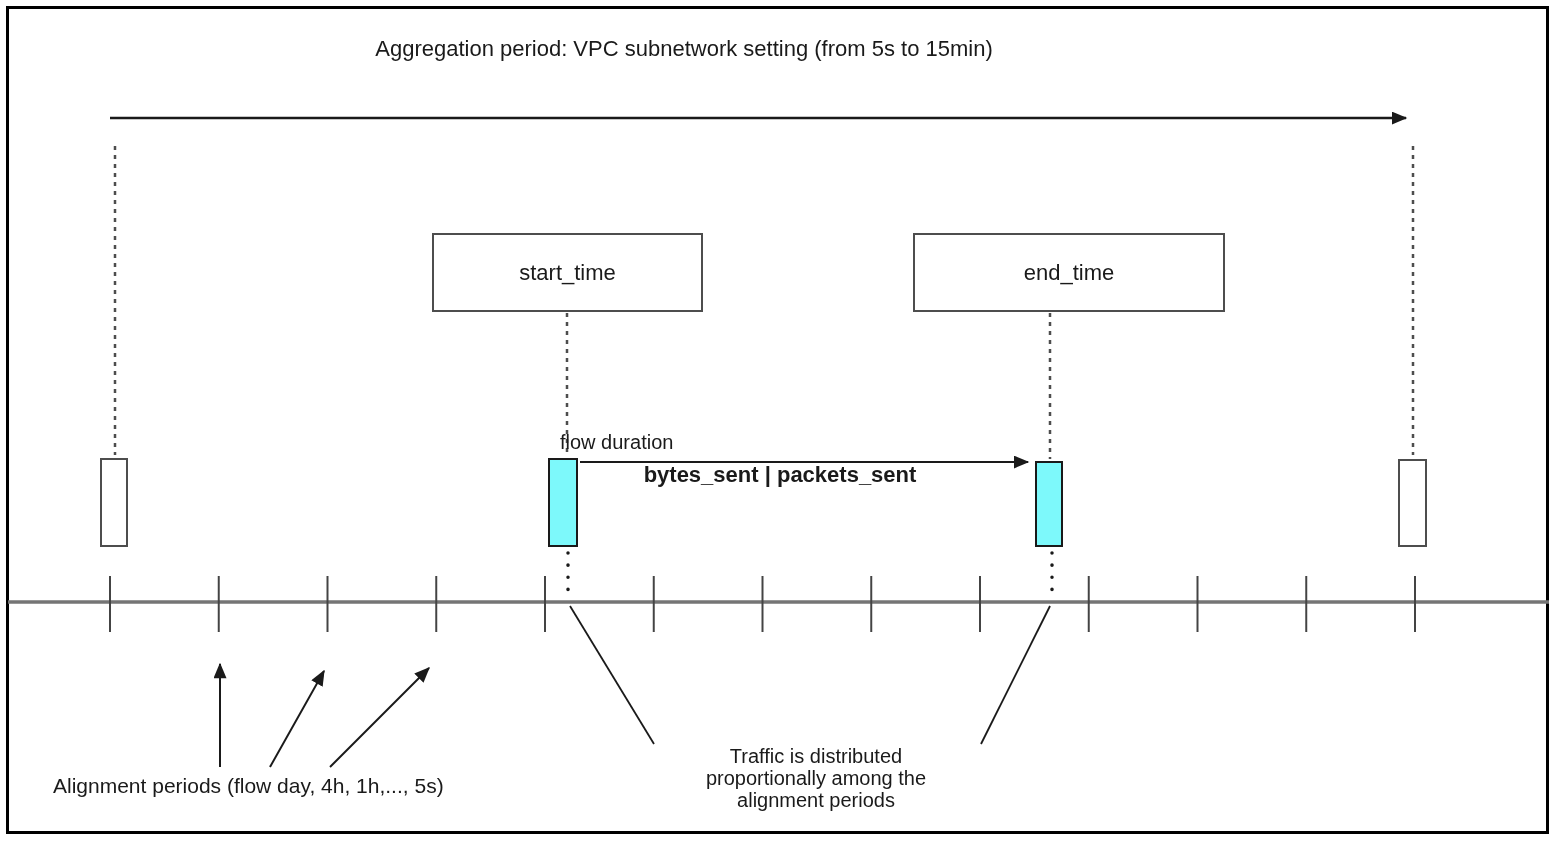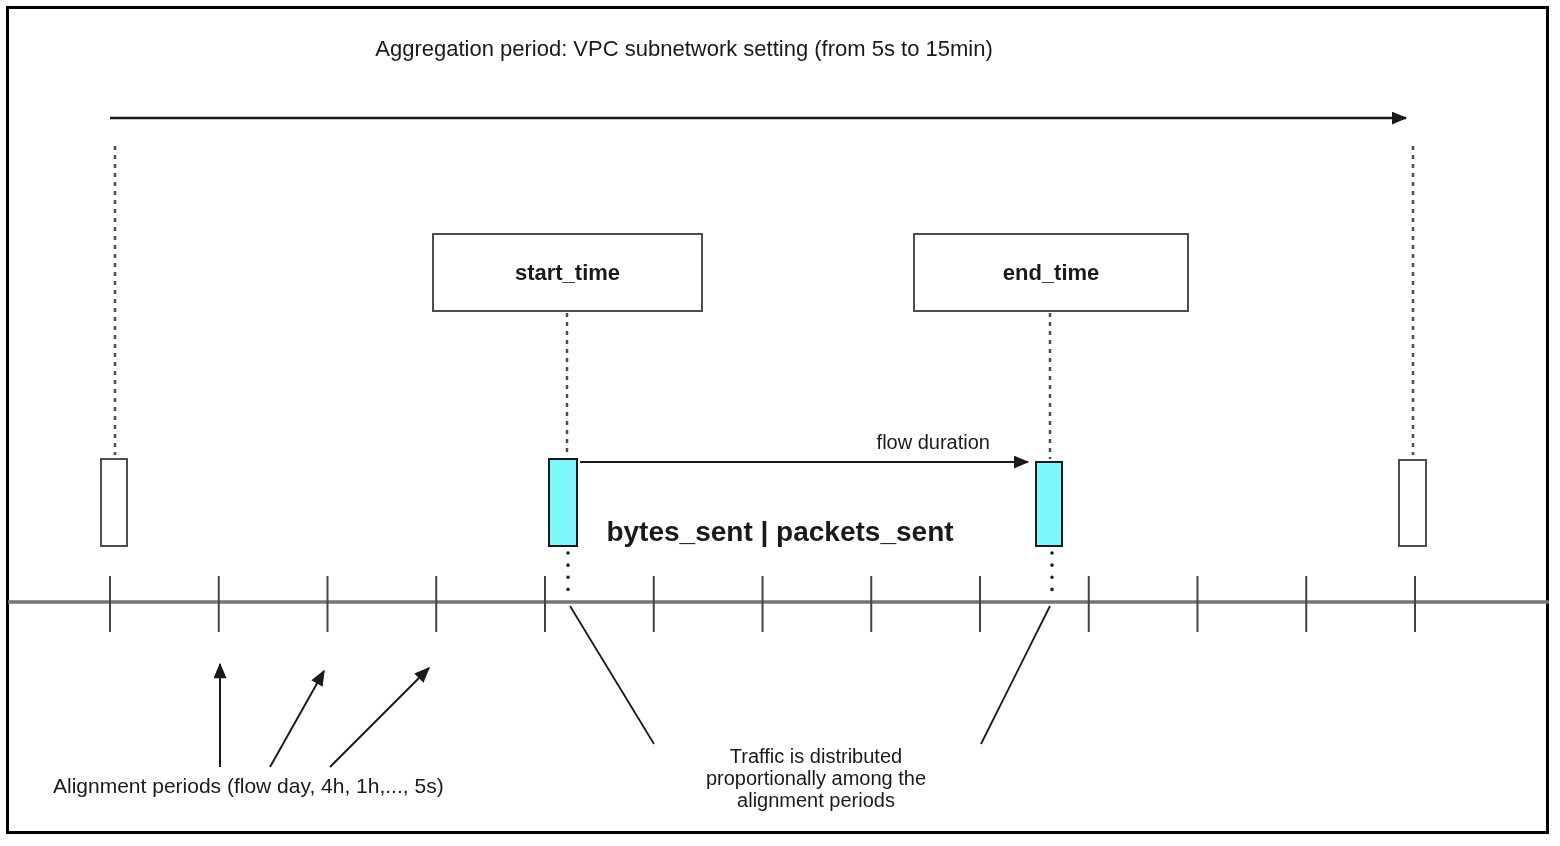--- a/index.html
+++ b/index.html
@@ -9,33 +9,33 @@
   html,body{margin:0;padding:0;background:#ffffff;}
   body{width:1560px;height:846px;overflow:hidden;
        font-family:"Liberation Sans", sans-serif;color:#1a1a1a;}
   .stage{position:relative;width:1560px;height:846px;background:#fff;}
   .frame{position:absolute;left:6px;top:6px;width:1543px;height:828px;
          border:3px solid var(--frame);box-sizing:border-box;}
   .abs{position:absolute;box-sizing:border-box;}
   .title{left:0;top:36px;width:1368px;text-align:center;font-size:22px;}
   .timebox{border:2px solid var(--box-border);background:#fff;
            display:flex;align-items:center;justify-content:center;
-           font-weight:700;font-size:22px;}
+           font-weight:400;font-size:22px;}
   .box-start{left:432px;top:233px;width:271px;height:79px;}
-  .box-end{left:913px;top:233px;width:276px;height:79px;}
+  .box-end{left:913px;top:233px;width:312px;height:79px;}
   .marker{border:2px solid var(--line);}
   .marker.cyan{background:var(--flow-marker-fill);}
   .marker.white{background:#ffffff;border-color:var(--box-border);}
   .mk-white-left{left:100px;top:458px;width:28px;height:89px;}
   .mk-cyan-left{left:548px;top:458px;width:30px;height:89px;}
   .mk-cyan-right{left:1035px;top:461px;width:28px;height:86px;}
   .mk-white-right{left:1398px;top:459px;width:29px;height:88px;}
-  .flow-label{left:560px;top:431px;width:430px;text-align:right;font-size:20px;}
-  .metrics-label{left:565px;top:516px;width:430px;text-align:center;
-                 font-size:28px;font-weight:700;}
+  .flow-label{left:560px;top:431px;width:430px;text-align:left;font-size:20px;}
+  .metrics-label{left:565px;top:462px;width:430px;text-align:center;
+                 font-size:22px;font-weight:700;}
   .traffic-note{left:641px;top:745px;width:350px;text-align:center;
                 font-size:20px;line-height:22px;white-space:pre-line;}
   .alignment-label{left:53px;top:774px;font-size:21px;}
   svg.overlay{position:absolute;left:0;top:0;width:1560px;height:846px;
               pointer-events:none;}
   .ln{stroke:var(--line);fill:none;}
   .w2{stroke-width:2;}
   .w25{stroke-width:2.5;}
   .thin{stroke-width:1.8;}
   .dash{stroke:var(--box-border);stroke-width:2.5;stroke-dasharray:4 5;fill:none;}

